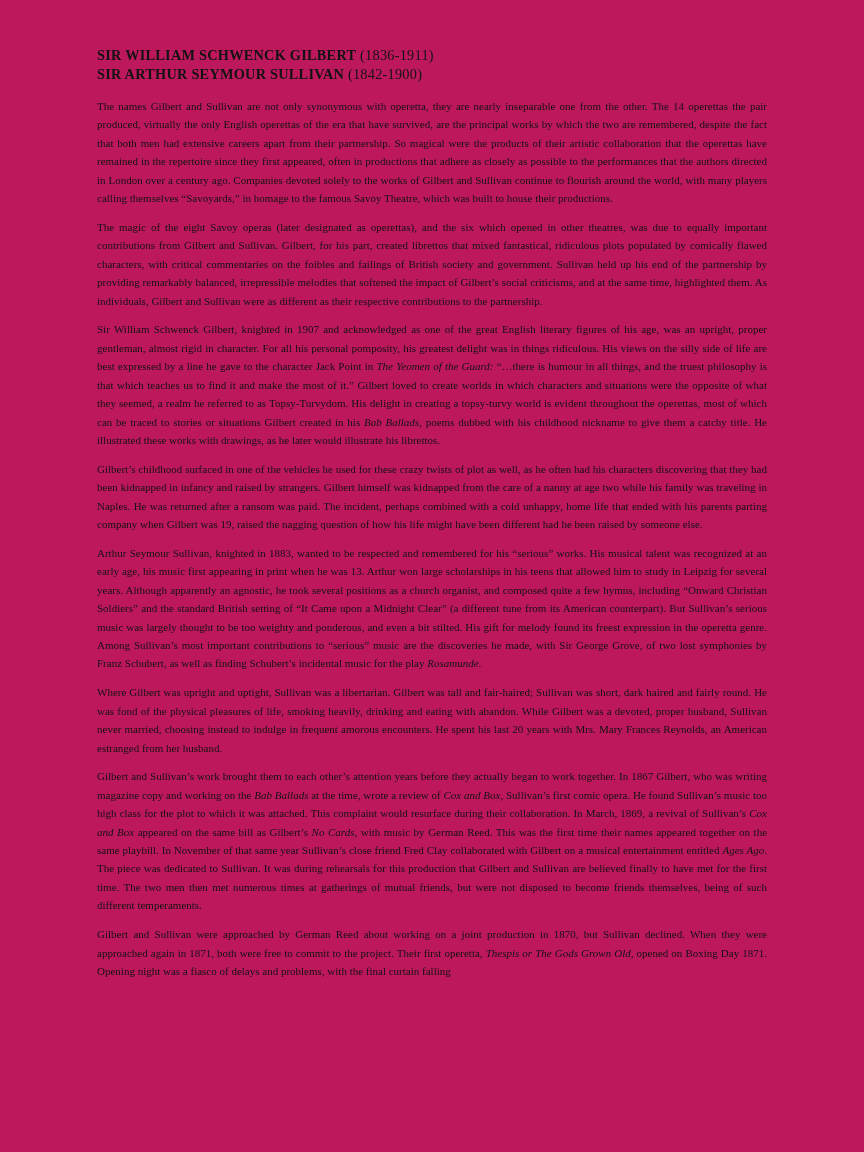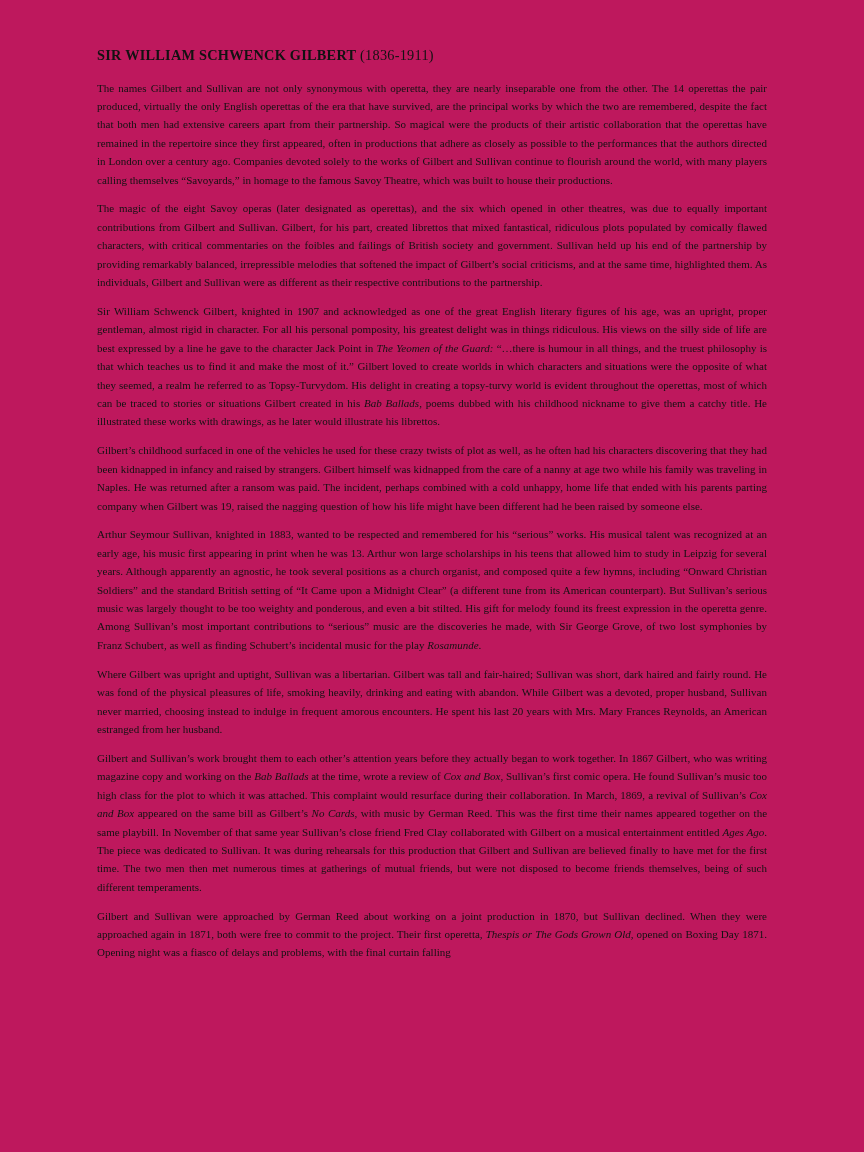--- a/index.html
+++ b/index.html
@@ -54,20 +54,24 @@
 <body>
 
 <div class="page">
   <div class="content">
 
     <header class="heading">
       <div class="h-line">
         <strong class="name">SIR WILLIAM SCHWENCK GILBERT</strong>
         <span class="dates">(1836-1911)</span>
       </div>
+      <div class="h-line">
+        <strong class="name">SIR ARTHUR SEYMOUR SULLIVAN</strong>
+        <span class="dates">(1842-1900)</span>
+      </div>
     </header>
 
     <section class="article-body">
         <p class="para"><span>The names Gilbert and Sullivan are not only synonymous with operetta, they are nearly inseparable one from the other. The 14 operettas the pair produced, virtually the only English operettas of the era that have survived, are the principal works by which the two are remembered, despite the fact that both men had extensive careers apart from their partnership. So magical were the products of their artistic collaboration that the operettas have remained in the repertoire since they first appeared, often in productions that adhere as closely as possible to the performances that the authors directed in London over a century ago. Companies devoted solely to the works of Gilbert and Sullivan continue to flourish around the world, with many players calling themselves “Savoyards,” in homage to the famous Savoy Theatre, which was built to house their productions.</span></p>
         <p class="para"><span>The magic of the eight Savoy operas (later designated as operettas), and the six which opened in other theatres, was due to equally important contributions from Gilbert and Sullivan. Gilbert, for his part, created librettos that mixed fantastical, ridiculous plots populated by comically flawed characters, with critical commentaries on the foibles and failings of British society and government. Sullivan held up his end of the partnership by providing remarkably balanced, irrepressible melodies that softened the impact of Gilbert’s social criticisms, and at the same time, highlighted them. As individuals, Gilbert and Sullivan were as different as their respective contributions to the partnership.</span></p>
         <p class="para"><span>Sir William Schwenck Gilbert, knighted in 1907 and acknowledged as one of the great English literary figures of his age, was an upright, proper gentleman, almost rigid in character. For all his personal pomposity, his greatest delight was in things ridiculous. His views on the silly side of life are best expressed by a line he gave to the character Jack Point in </span><em>The Yeomen of the Guard:</em><span> “…there is humour in all things, and the truest philosophy is that which teaches us to find it and make the most of it.” Gilbert loved to create  worlds in which characters and situations were the opposite of what they seemed, a realm he referred to as Topsy-Turvydom. His delight in creating a topsy-turvy world is evident throughout the operettas, most of which can be traced to stories or situations Gilbert created in his </span><em>Bab Ballads</em><span>, poems dubbed with his childhood nickname to give them a catchy title. He illustrated these works with drawings, as he later would illustrate his librettos.</span></p>
         <p class="para"><span>Gilbert’s childhood surfaced in one of the vehicles he used for these crazy twists of plot as well, as he often had his characters discovering that they had been kidnapped in infancy and raised by strangers. Gilbert himself was kidnapped from the care of a nanny at age two while his family was traveling in Naples. He was returned after a ransom was paid. The incident, perhaps combined with a cold unhappy, home life that ended with his parents parting company when Gilbert was 19, raised the nagging question of how his life might have been different had he been raised by someone else.</span></p>
         <p class="para"><span>Arthur Seymour Sullivan, knighted in 1883, wanted to be respected and remembered for his “serious” works. His musical talent was recognized at an early age, his music first appearing in print when he was 13. Arthur won large scholarships in his teens that allowed him to study in Leipzig for several years. Although apparently an agnostic, he took several positions as a church organist, and composed quite a few hymns, including “Onward Christian Soldiers” and the standard British setting of “It Came upon a Midnight Clear” (a different tune from its American counterpart). But Sullivan’s serious music was largely thought to be too weighty and ponderous, and even a bit stilted. His gift for melody found its freest expression in the operetta genre. Among Sullivan’s most important contributions to “serious” music are the discoveries he made, with Sir George Grove, of two lost symphonies by Franz Schubert, as well as finding Schubert’s incidental music for the play </span><em>Rosamunde</em><span>.</span></p>
         <p class="para"><span>Where Gilbert was upright and uptight, Sullivan was a libertarian. Gilbert was tall and fair-haired; Sullivan was short, dark haired and fairly round. He was fond of the physical pleasures of life, smoking heavily, drinking and eating with abandon. While Gilbert was a devoted, proper husband, Sullivan never married, choosing instead to indulge in frequent amorous encounters. He spent his last 20 years with Mrs. Mary Frances Reynolds, an American estranged from her husband.</span></p>
         <p class="para"><span>Gilbert and Sullivan’s work brought them to each other’s attention years before they actually began to work together. In 1867 Gilbert, who was writing magazine copy and working on the </span><em>Bab Ballads</em><span> at the time, wrote a review of </span><em>Cox and Box</em><span>, Sullivan’s first comic opera. He found Sullivan’s music too high class for the plot to which it was attached. This complaint would resurface during their collaboration. In March, 1869, a revival of Sullivan’s </span><em>Cox and Box</em><span> appeared on the same bill as Gilbert’s </span><em>No Cards</em><span>, with music by German Reed. This was the first time their names appeared together on the same playbill. In November of that same year Sullivan’s close friend Fred Clay collaborated with Gilbert on a musical entertainment entitled </span><em>Ages Ago</em><span>. The piece was dedicated to Sullivan. It was during rehearsals for this production that Gilbert and Sullivan are believed finally to have met for the first time. The two men then met numerous times at gatherings of mutual friends, but were not disposed to become friends themselves, being of such different temperaments.</span></p>

